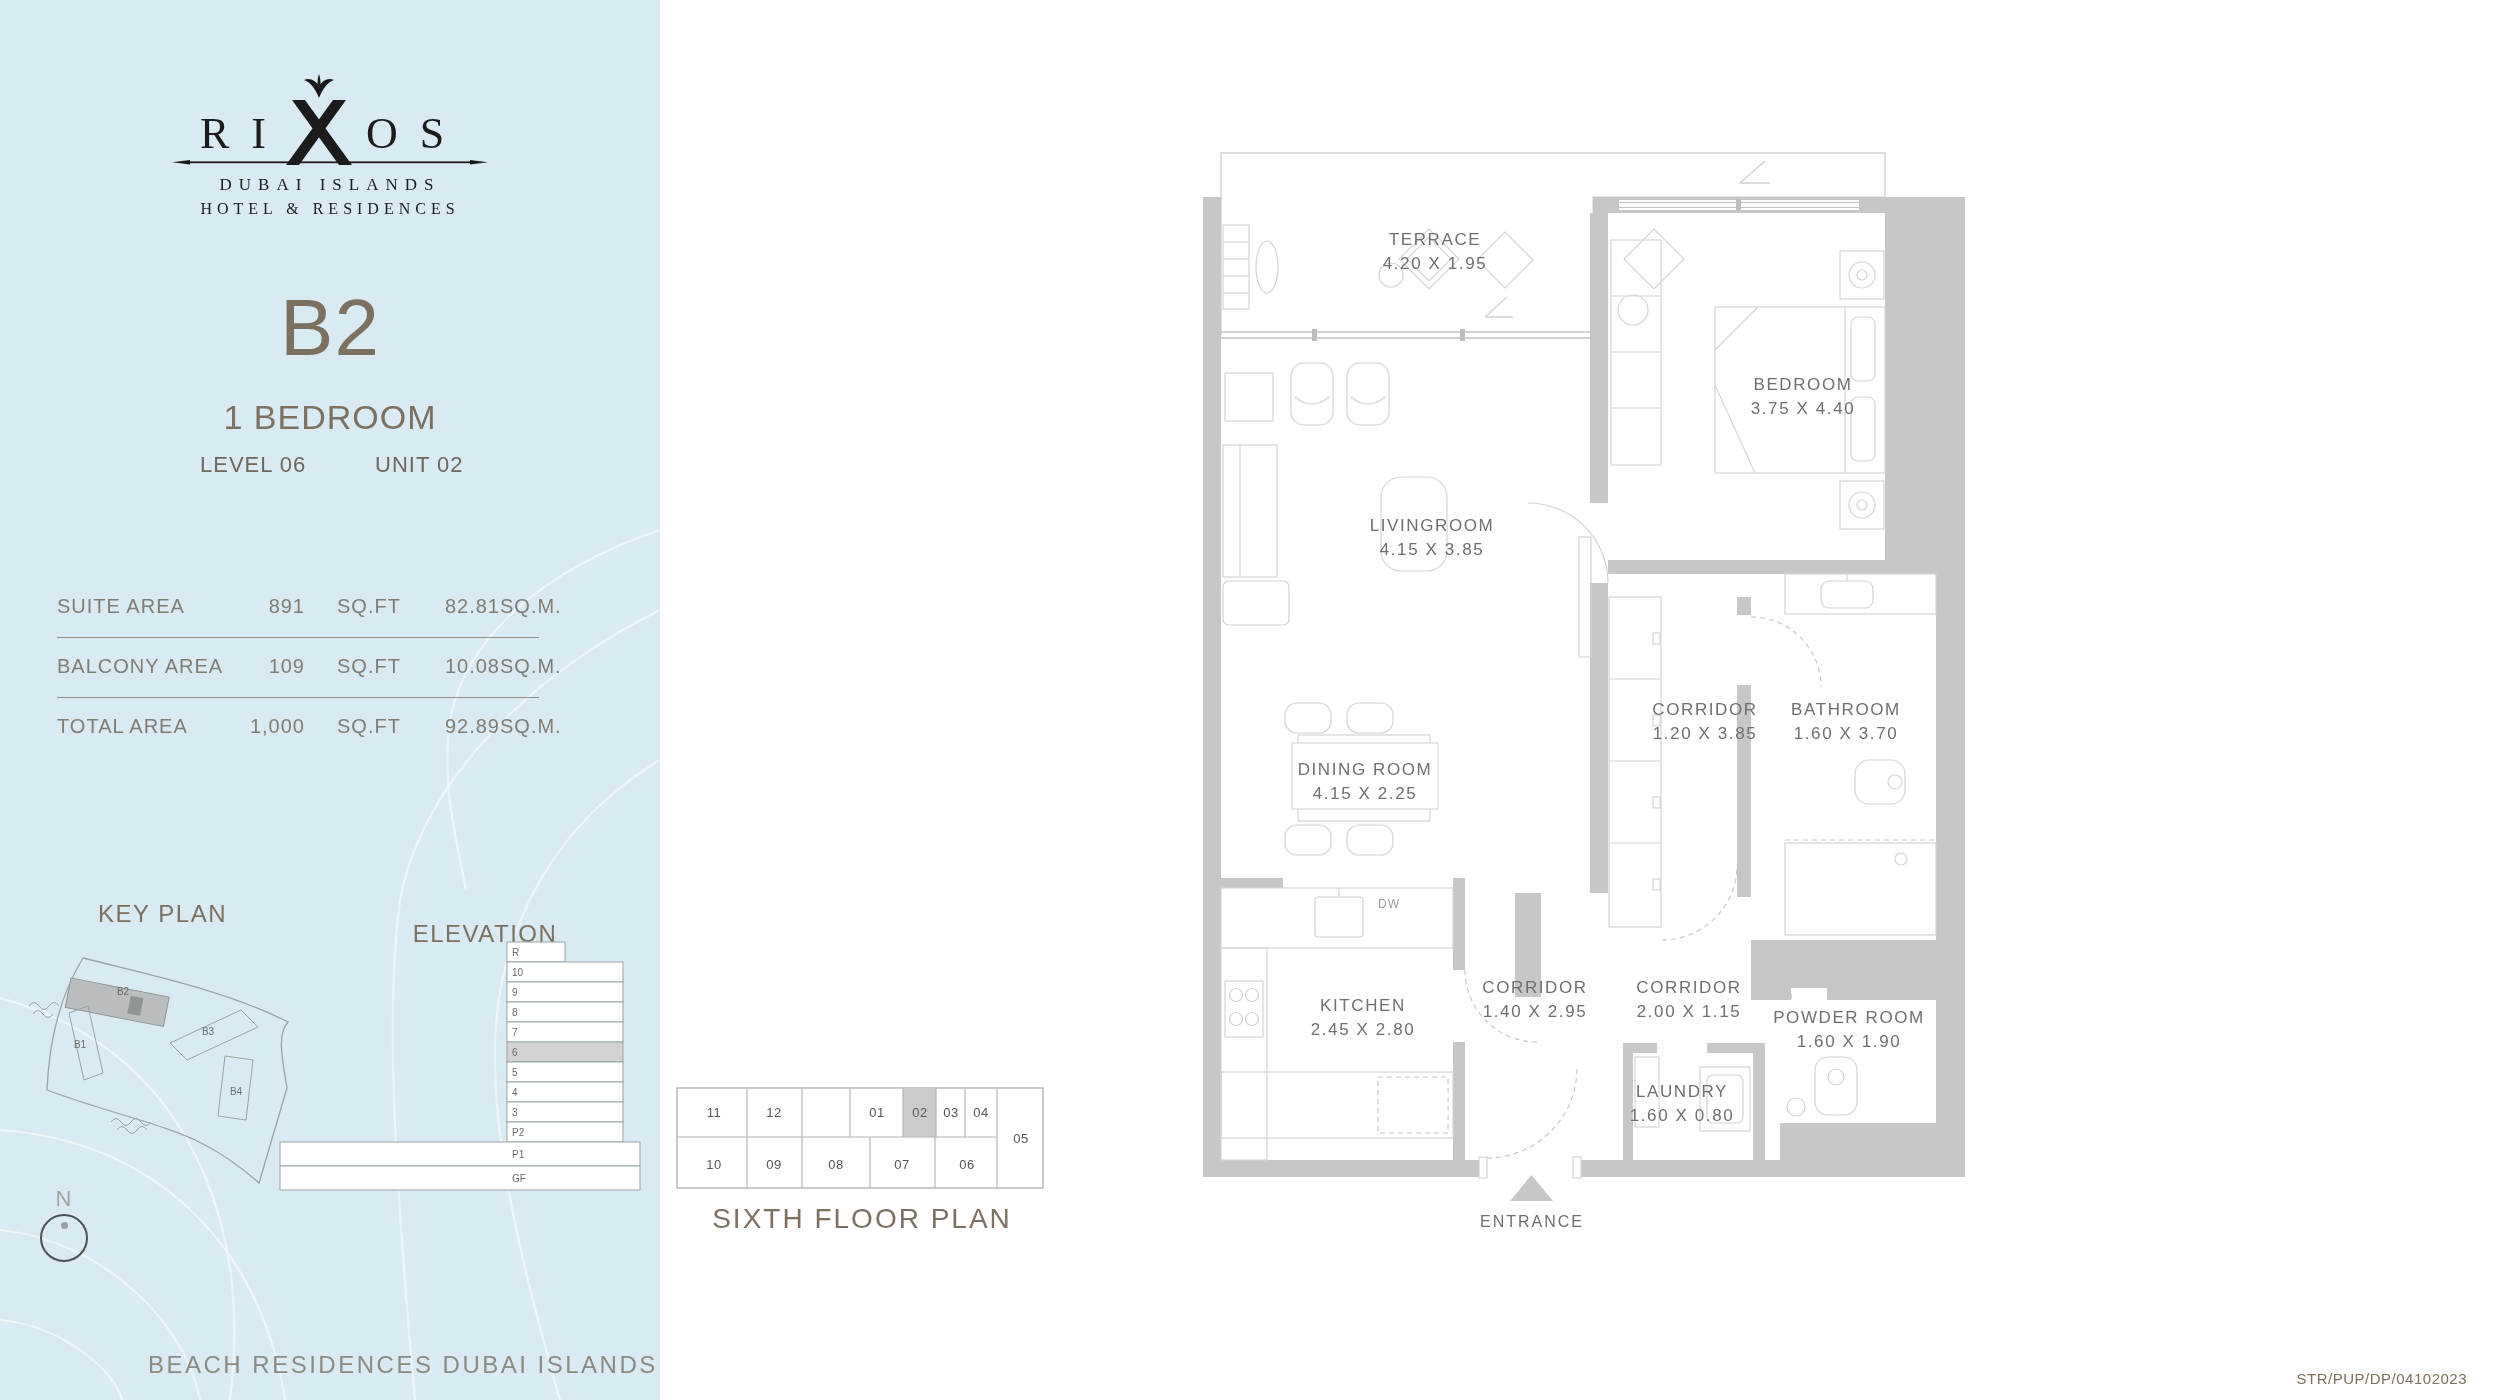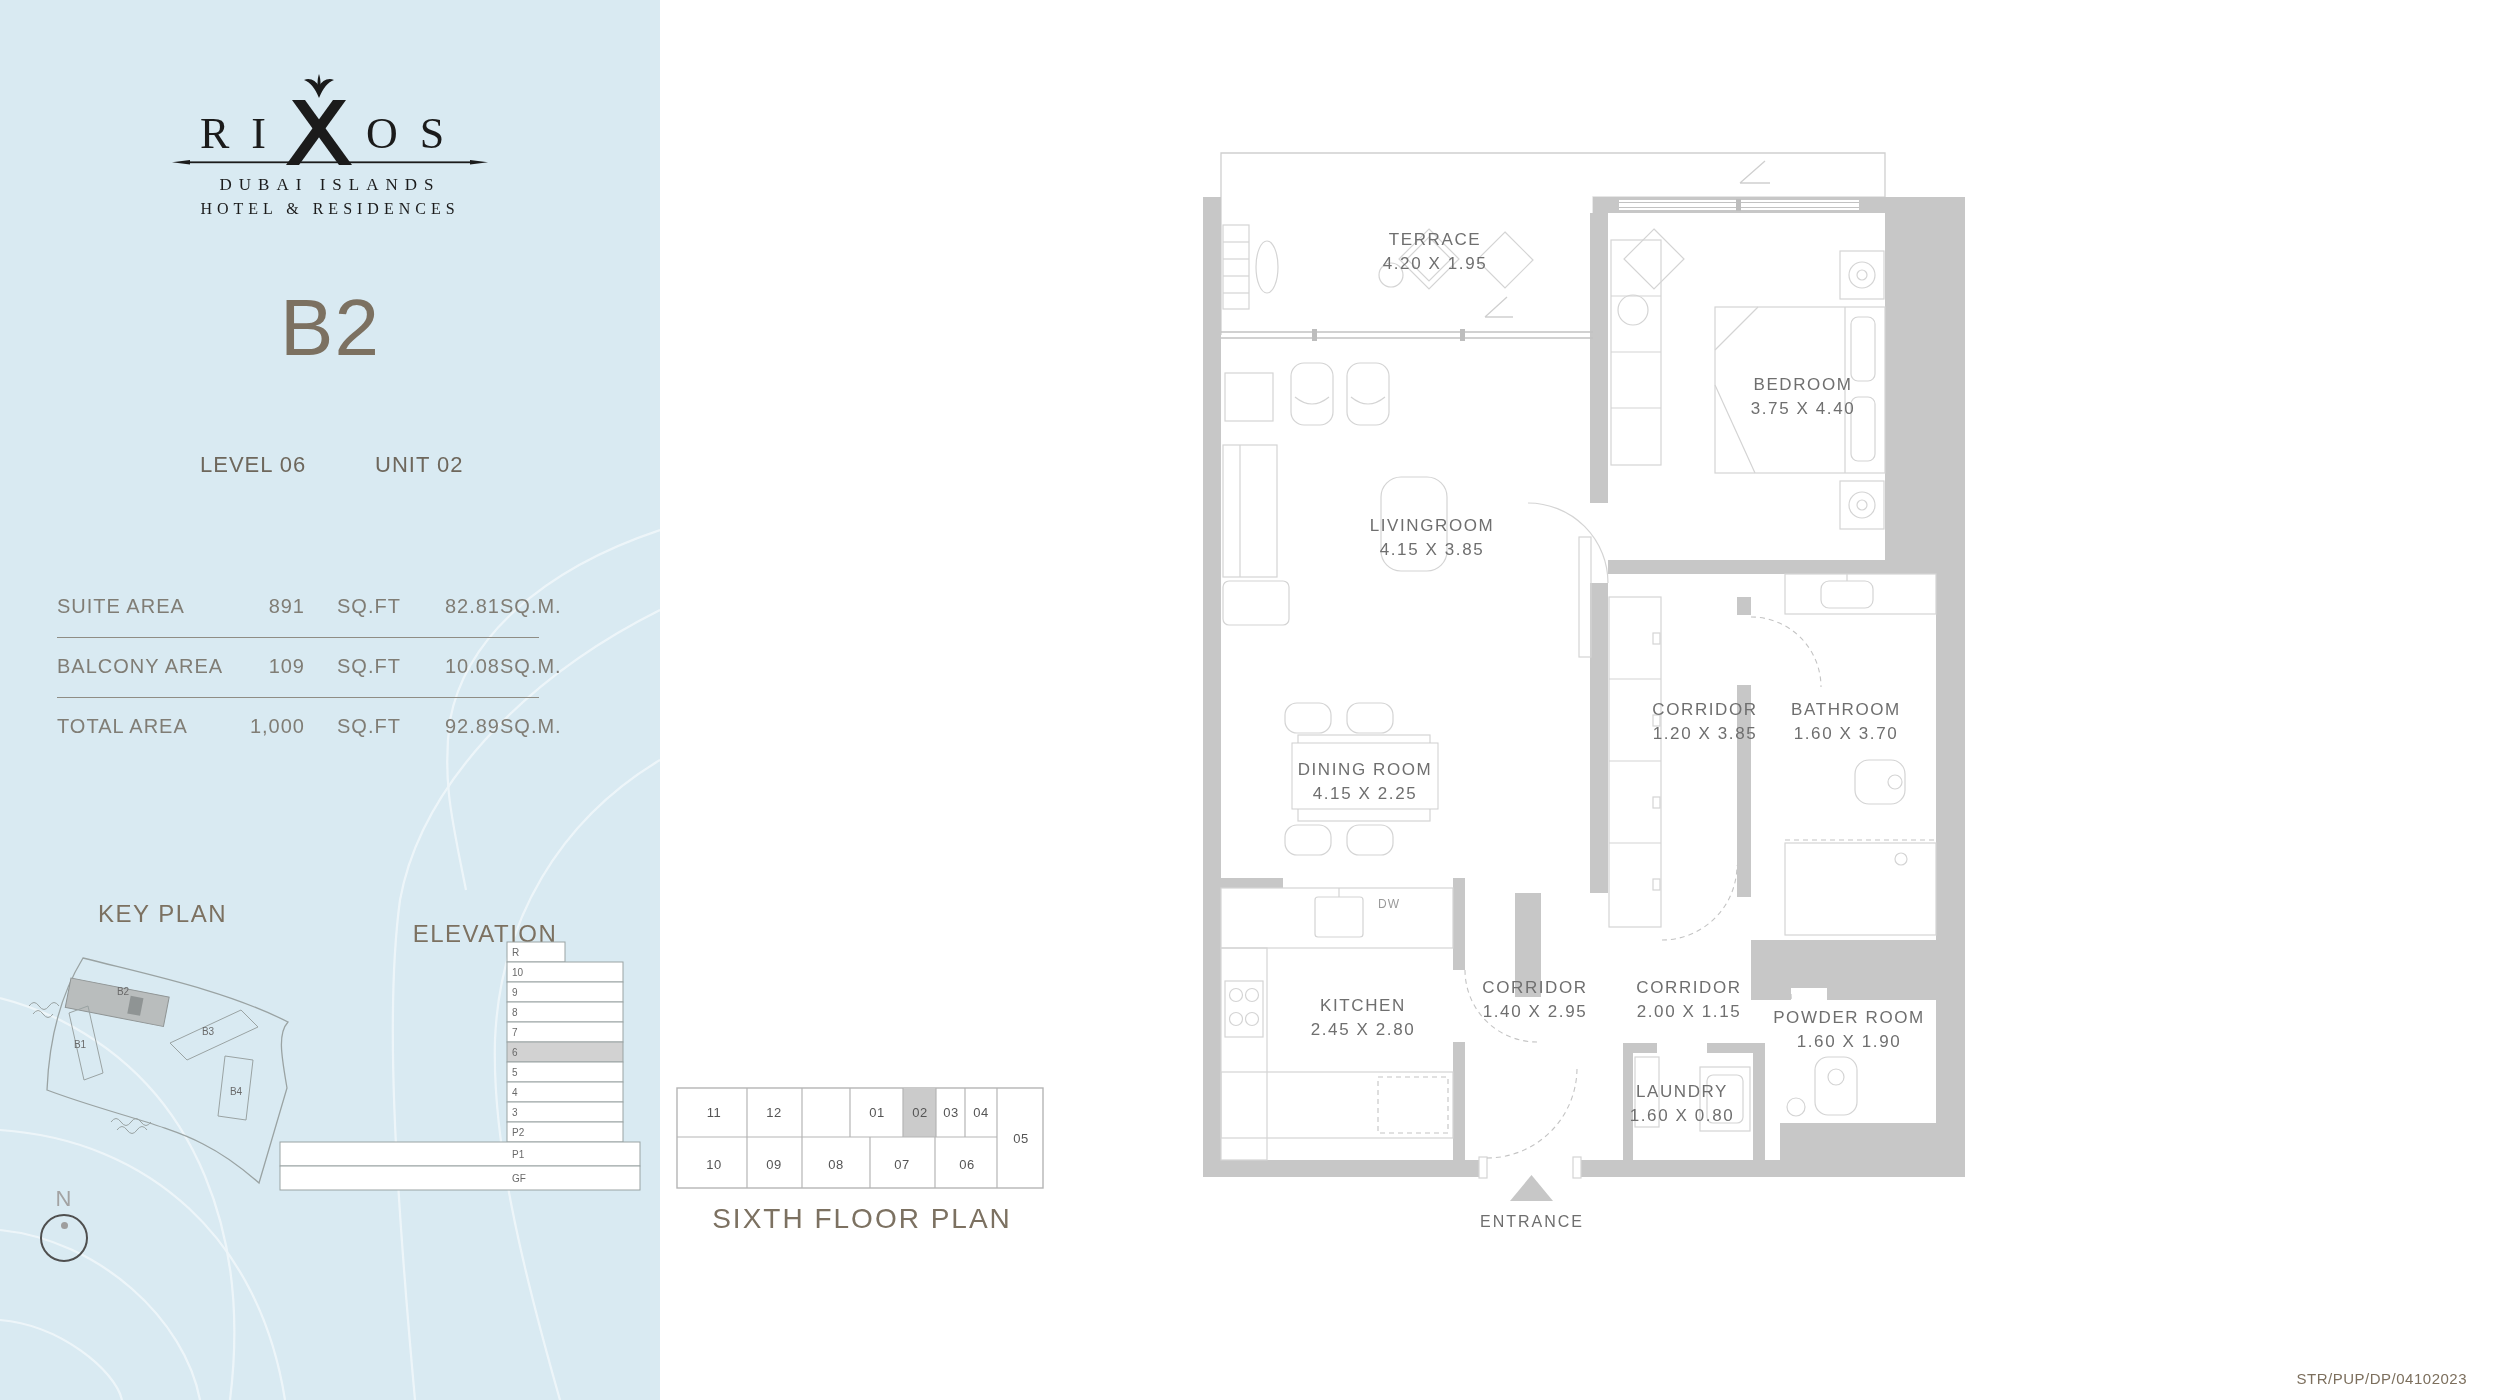--- a/index.html
+++ b/index.html
@@ -86,20 +86,21 @@
 
       <rect x="18" y="89.4" width="284" height="1.8" fill="#1b1b1b"></rect>
       <polygon points="2,90.3 20,88 20,92.6" fill="#1b1b1b"></polygon>
       <polygon points="318,90.3 300,88 300,92.6" fill="#1b1b1b"></polygon>
     </g>
     <text class="logo-text" x="160" y="118" font-size="17" letter-spacing="7" text-anchor="middle">DUBAI ISLANDS</text>
     <text class="logo-text" x="160" y="142" font-size="16" letter-spacing="5" text-anchor="middle">HOTEL &amp; RESIDENCES</text>
   </svg>
 
   <div class="unit-code">B2</div>
+  <div class="unit-type">1 BEDROOM</div>
   <span class="lvl level">LEVEL 06</span>
   <span class="lvl unitno">UNIT 02</span>
 
   <div class="area-table">
     <div class="area-row">
       <span>SUITE AREA</span>
       <span class="v1">891</span>
       <span class="u1">SQ.FT</span>
       <span class="v2">82.81</span>
       <span class="u2">SQ.M.</span>
@@ -182,20 +183,21 @@
     </g>
   </svg>
 
   <div class="compass">
     <div class="n">N</div>
     <div class="circ">
       <div class="dot"></div>
     </div>
   </div>
 
+  <div class="tagline">BEACH RESIDENCES DUBAI ISLANDS</div>
 
   <svg style="position:absolute;left:672px;top:1078px;" width="380" height="115" viewBox="0 0 380 115">
     <rect x="5" y="10" width="366" height="100" fill="#ffffff" class="outl"></rect>
     <rect x="231" y="10" width="33" height="49" fill="#cbcbcb"></rect>
     <g stroke="#b5b5b5" stroke-width="1.2">
       <line x1="5" y1="59" x2="325" y2="59"></line>
       <line x1="75" y1="10" x2="75" y2="59"></line>
       <line x1="130" y1="10" x2="130" y2="59"></line>
       <line x1="178" y1="10" x2="178" y2="59"></line>
       <line x1="231" y1="10" x2="231" y2="59"></line>

